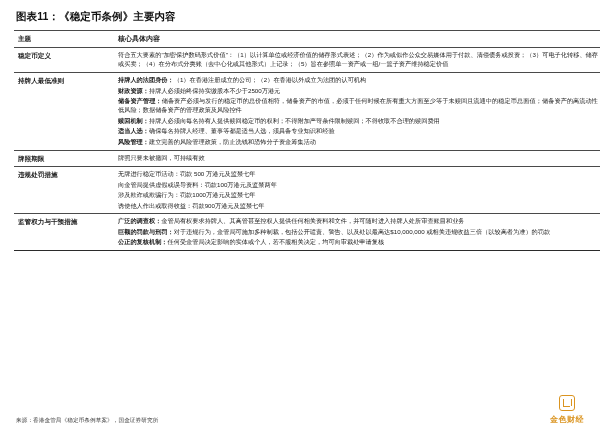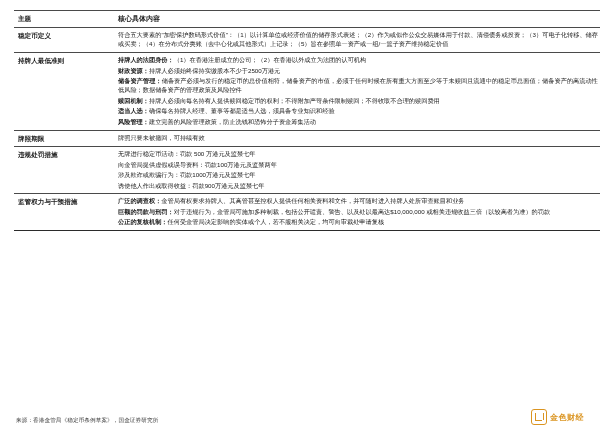--- a/index.html
+++ b/index.html
@@ -87,20 +87,21 @@
   }
   
   .watermark {
     position: absolute;
     right: 16px;
     bottom: 8px;
     display: flex;
     align-items: center;
     gap: 3px;
     opacity: 0.95;
+    flex-direction: column;
   }
   .wm-mark {
     width: 16px;
     height: 16px;
     border: 1.6px solid #d98f16;
     border-radius: 3px;
     position: relative;
     box-sizing: border-box;
   }
   .wm-mark::before {
@@ -127,20 +128,21 @@
     color: #d98f16;
     font-weight: bold;
     letter-spacing: 0.5px;
   }
 </style>
 </head>
 <body>
 
 <div class="page">
 
+  <div class="title">图表11：《稳定币条例》主要内容</div>
 
   <table class="main">
     <colgroup>
       <col class="col-topic-group">
       <col class="col-content-group">
     </colgroup>
     <thead>
       <tr>
         <th class="col-topic">主题</th>
         <th class="col-content">核心具体内容</th>

